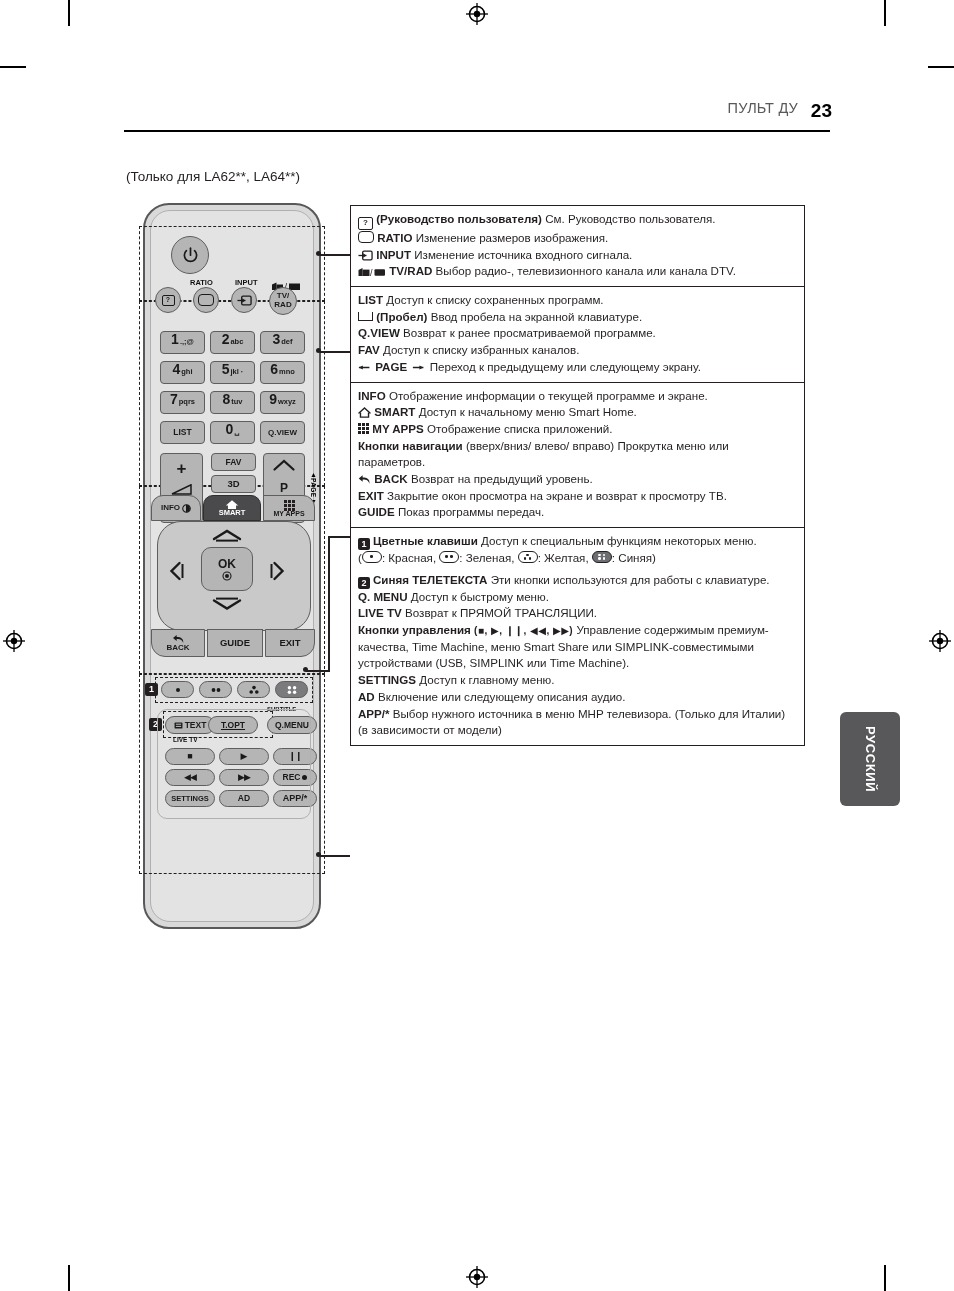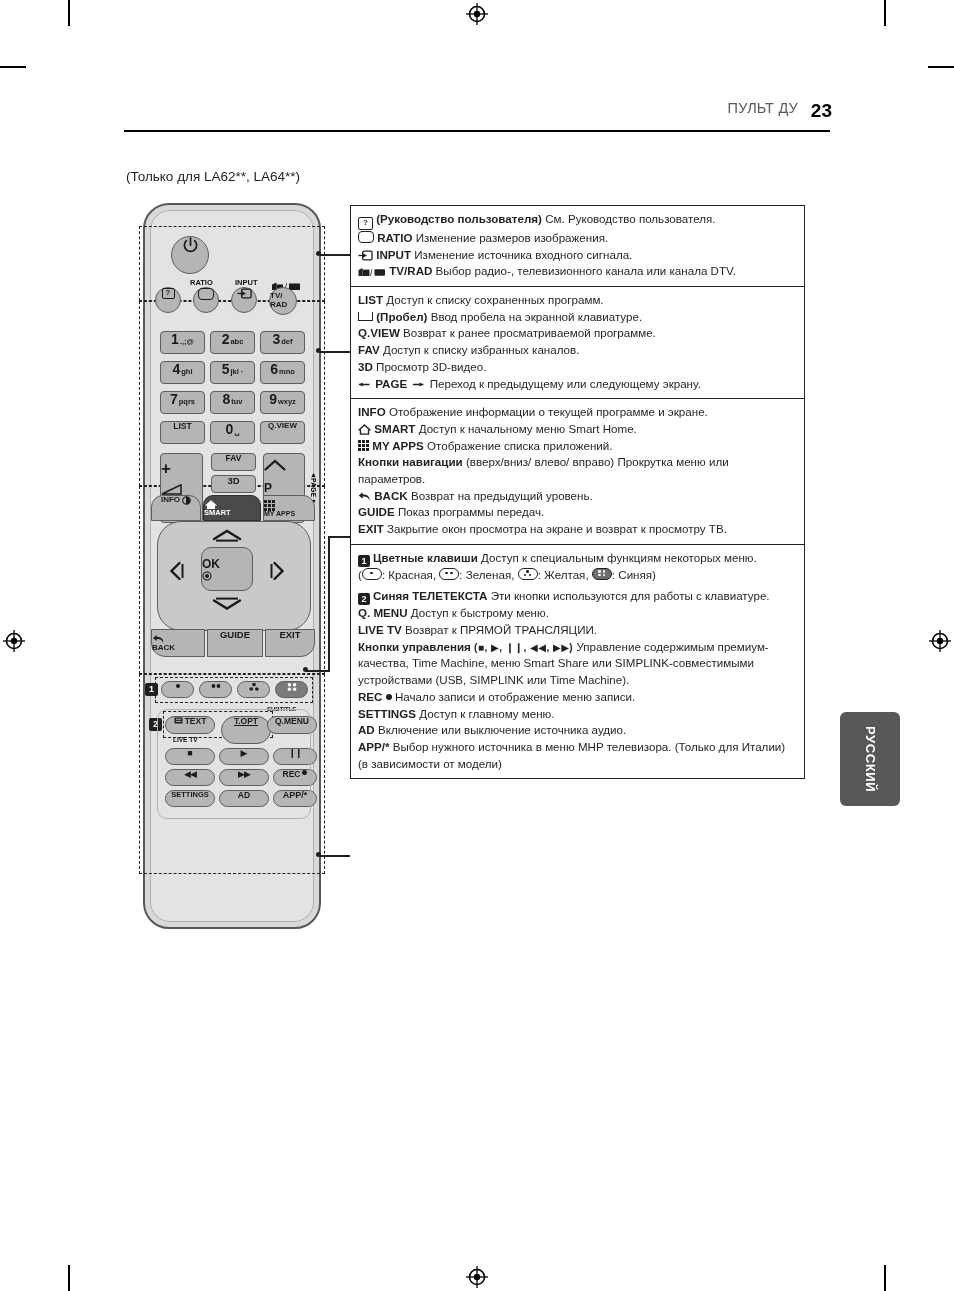--- a/index.html
+++ b/index.html
@@ -39,21 +39,21 @@
     border-radius:26px;background:#d9d9d9;
     border:2.5px solid #58585a;box-sizing:border-box;
   }
   .remote-inner{
     position:absolute;left:7px;top:7px;right:7px;bottom:7px;
     border-radius:20px;background:#e3e3e3;border:1px solid #b0b0b0;box-sizing:border-box;
   }
   .btn{
     position:absolute;box-sizing:border-box;
     background:#b5b5b5;border:1.3px solid #5e5e5e;
-    color:#1a1a1a;display:flex;justify-content:center;
+    color:#1a1a1a;display:flex;align-items:center;justify-content:center;
     font-size:9px;font-weight:bold;line-height:1;
   }
   .rnd{border-radius:50%;}
   .pill{border-radius:999px;}
   .rrect{border-radius:4px;}
   .lbl{position:absolute;font-size:7.5px;font-weight:bold;color:#111;white-space:nowrap;}
 
   
   .numkey{flex-direction:row;align-items:baseline;gap:1px;}
   .numkey .big{font-size:14px;font-weight:bold;}
@@ -350,21 +350,21 @@
   <div class="lbl" style="left:124px;top:503px;font-size:6px;">SUBTITLE</div>
 
   <div class="btn pill" style="left:22px;top:513px;width:50px;height:18px;font-size:8.5px;gap:2px;">
     <svg width="9" height="7" viewBox="0 0 10 8">
         <rect x="0.5" y="0.5" width="9" height="7" rx="1" fill="#1a1a1a"></rect>
         <line x1="2" y1="2.5" x2="8" y2="2.5" stroke="#d9d9d9" stroke-width="1"></line>
         <line x1="2" y1="5" x2="8" y2="5" stroke="#d9d9d9" stroke-width="1"></line>
       </svg>
     <span>TEXT</span>
   </div>
-  <div class="btn pill" style="left:78px;top:513px;width:50px;height:28px;font-size:8.5px;text-decoration:underline;">
+  <div class="btn pill" style="left:65px;top:513px;width:50px;height:18px;font-size:8.5px;text-decoration:underline;">
     <span>T.OPT</span>
   </div>
   <div class="btn pill" style="left:124px;top:513px;width:50px;height:18px;font-size:8.5px;">
     <span>Q.MENU</span>
   </div>
 
   <div class="lbl" style="left:30px;top:533px;font-size:6.5px;">LIVE TV</div>
 
   <div class="btn pill" style="left:22px;top:545px;width:50px;height:17px;font-size:9px;">
     <span>■</span>
@@ -486,23 +486,20 @@
     </div>
     <div class="line">
       <span class="g-space"></span>
       <b>(Пробел)</b><span> Ввод пробела на экранной клавиатуре.</span>
     </div>
     <div class="line">
       <b>Q.VIEW</b><span> Возврат к ранее просматриваемой программе.</span>
     </div>
     <div class="line">
       <b>FAV</b><span> Доступ к списку избранных каналов.</span>
-    </div>
-    <div class="line">
-      <b>3D</b><span> Просмотр 3D-видео.</span>
     </div>
     <div class="line">
       <svg class="g-page" viewBox="0 0 16 8">
           <line x1="1" y1="4" x2="13" y2="4" stroke="#231f20" stroke-width="1.7"></line>
           <path d="M1 4 L5.5 1.6 L5.5 6.4 Z" fill="#231f20"></path>
         </svg>
       <b>PAGE</b>
       <svg class="g-page" viewBox="0 0 16 8" style="margin-left:2px;">
           <line x1="1" y1="4" x2="13" y2="4" stroke="#231f20" stroke-width="1.7"></line>
           <path d="M13 4 L8.5 1.6 L8.5 6.4 Z" fill="#231f20"></path>
@@ -528,24 +525,24 @@
     <div class="line">
       <b>Кнопки навигации</b><span> (вверх/вниз/ влево/ вправо) Прокрутка меню или параметров.</span>
     </div>
     <div class="line">
       <svg class="g-back" width="13" height="11" viewBox="0 0 14 11">
           <path d="M5 0.8 L0.8 4.4 L5 8 V5.4 C9.6 5.4 11.6 6.9 12.3 10.2 C12.8 5 10 3.3 5 3.3 Z" fill="#231f20"></path>
         </svg>
       <b>BACK</b><span> Возврат на предыдущий уровень.</span>
     </div>
     <div class="line">
+      <b>EXIT</b><span> Закрытие окон просмотра на экране и возврат к просмотру ТВ.</span>
+    </div>
+    <div class="line">
       <b>GUIDE</b><span> Показ программы передач.</span>
-    </div>
-    <div class="line">
-      <b>EXIT</b><span> Закрытие окон просмотра на экране и возврат к просмотру ТВ.</span>
     </div>
   </div>
 
   <div class="sect">
     <div class="line">
       <span class="num-badge">1</span><b>Цветные клавиши</b><span> Доступ к специальным функциям некоторых меню.</span><br>
       <span>(</span><span class="ckey"><i style="left:7.5px;top:3.2px;"></i></span><span>: Красная, </span><span class="ckey"><i style="left:5px;top:3.2px;"></i><i style="left:9.8px;top:3.2px;"></i></span><span>: Зеленая, </span><span class="ckey"><i style="left:7.5px;top:1.5px;"></i><i style="left:5px;top:5px;"></i><i style="left:10px;top:5px;"></i></span><span>: Желтая, </span><span class="ckey filled"><i style="left:5.2px;top:1.6px;"></i><i style="left:9.8px;top:1.6px;"></i><i style="left:5.2px;top:5px;"></i><i style="left:9.8px;top:5px;"></i></span><span>: Синяя)</span>
     </div>
     <div class="line" style="margin-top:5px;">
       <span class="num-badge">2</span><b>Синяя ТЕЛЕТЕКСТА</b><span> Эти кнопки используются для работы с клавиатуре.</span>
@@ -553,26 +550,22 @@
     <div class="line">
       <b>Q. MENU</b><span> Доступ к быстрому меню.</span>
     </div>
     <div class="line">
       <b>LIVE TV</b><span> Возврат к ПРЯМОЙ ТРАНСЛЯЦИИ.</span>
     </div>
     <div class="line">
       <b>Кнопки управления</b> <b class="ctl">(■, ▶, ❙❙, ◀◀, ▶▶)</b><span> Управление содержимым премиум-качества, Time Machine, меню Smart Share или SIMPLINK-совместимыми устройствами (USB, SIMPLINK или Time Machine).</span>
     </div>
     <div class="line">
-      <b>REC</b>
-      <span style="display:inline-block;width:6px;height:6px;border-radius:50%;background:#231f20;vertical-align:1px;"></span><span> Начало записи и отображение меню записи.</span>
-    </div>
-    <div class="line">
       <b>SETTINGS</b><span> Доступ к главному меню.</span>
     </div>
     <div class="line">
-      <b>AD</b><span> Включение или выключение источника аудио.</span>
+      <b>AD</b><span> Включение или следующему описания аудио.</span>
     </div>
     <div class="line">
       <b>APP/*</b><span> Выбор нужного источника в меню MHP телевизора. (Только для Италии) (в зависимости от модели)</span>
     </div>
   </div>
 </div>
 
 </body></html>

